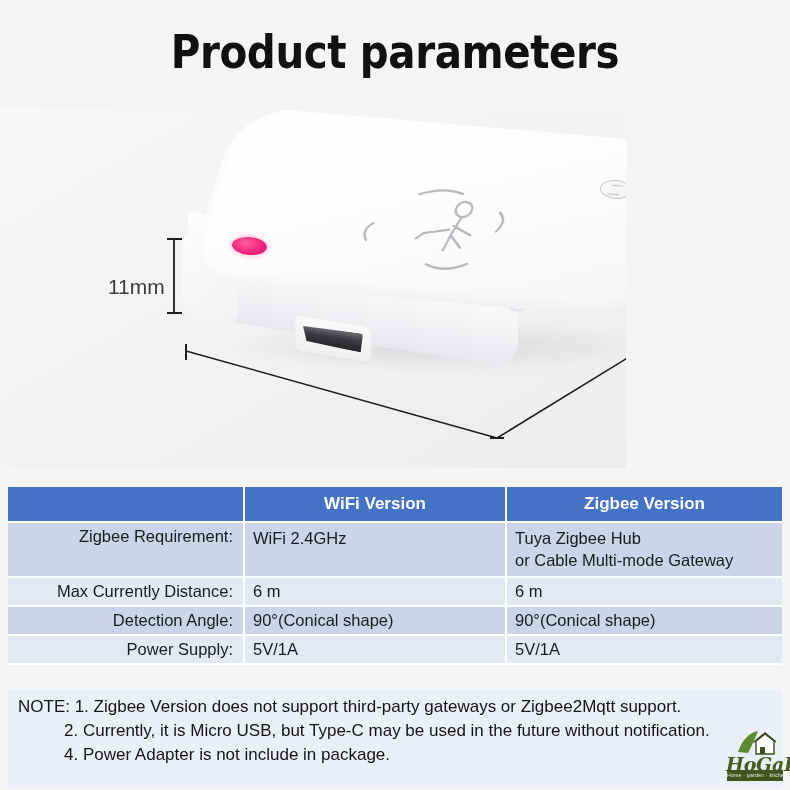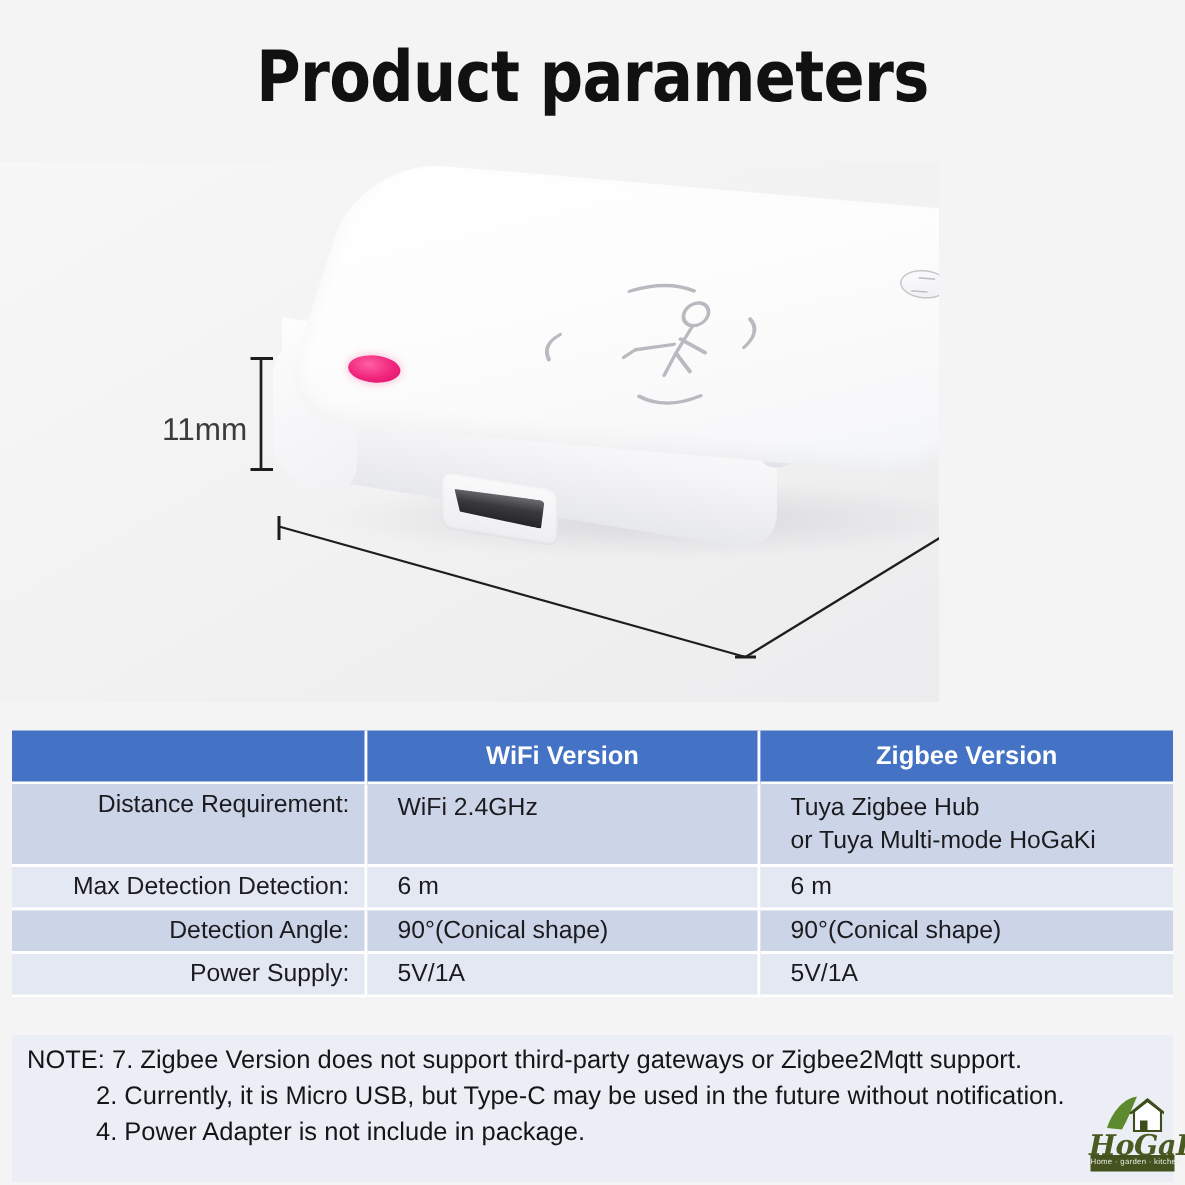--- a/index.html
+++ b/index.html
@@ -201,21 +201,21 @@
     left: 8px;
     top: 487px;
     width: 774px;
     border-collapse: separate;
     border-spacing: 0;
     font-size: 16.5px;
     color: #1b1b1f;
     table-layout: fixed;
   }
   .spec-table th, .spec-table td {
-    padding: 4px 20px;
+    padding: 4px 8px;
     vertical-align: top;
     border-right: 2px solid #ffffff;
     margin-left: 11px;
   }
   .spec-table th:last-child, .spec-table td:last-child { border-right: none; }
 
   thead th {
     background: #4472c4;
     color: #ffffff;
     font-weight: bold;
@@ -363,49 +363,49 @@
   </colgroup>
   <thead>
     <tr>
       <th class="blank-head"></th>
       <th>WiFi Version</th>
       <th>Zigbee Version</th>
     </tr>
   </thead>
   <tbody>
     <tr class="r-odd">
-      <td class="label-cell">Distance Requirement:</td>
+      <td class="label-cell">Zigbee Requirement:</td>
       <td class="value-cell">
         <span class="cell-line">WiFi 2.4GHz</span>
       </td>
       <td class="value-cell">
         <span class="cell-line">Tuya Zigbee Hub</span>
-        <span class="cell-line">or Tuya Multi-mode HoGaKi</span>
+        <span class="cell-line">or Cable Multi-mode Gateway</span>
       </td>
     </tr>
     <tr class="r-even">
-      <td class="label-cell">Max Detection Detection:</td>
+      <td class="label-cell">Max Currently Distance:</td>
       <td class="value-cell">6 m</td>
       <td class="value-cell">6 m</td>
     </tr>
     <tr class="r-odd">
       <td class="label-cell">Detection Angle:</td>
       <td class="value-cell">90°(Conical shape)</td>
       <td class="value-cell">90°(Conical shape)</td>
     </tr>
     <tr class="r-even">
       <td class="label-cell">Power Supply:</td>
       <td class="value-cell">5V/1A</td>
       <td class="value-cell">5V/1A</td>
     </tr>
   </tbody>
 </table>
 
 <div class="notes">
-  <div class="note-line first">NOTE: 7. Zigbee Version does not support third-party gateways or Zigbee2Mqtt support.</div>
+  <div class="note-line first">NOTE: 1. Zigbee Version does not support third-party gateways or Zigbee2Mqtt support.</div>
   <div class="note-line indent">2. Currently, it is Micro USB, but Type-C may be used in the future without notification.</div>
   <div class="note-line indent">4. Power Adapter is not include in package.</div>
 </div>
 
 <div class="logo">
   <div class="logo-mark">
     <svg viewBox="0 0 40 26" width="40" height="26">
       <path d="M2 22 C6 10 14 2 22 1 C19 8 16 16 12 23 Z" fill="#5d8a2e"></path>
       <path d="M20 24 L20 11 L29 4 L38 11 L38 24 Z" fill="#ffffff" stroke="#3d4d1c" stroke-width="1.4"></path>
       <path d="M18 12 L29 3 L40 12" fill="none" stroke="#3d4d1c" stroke-width="1.6" stroke-linecap="round"></path>

